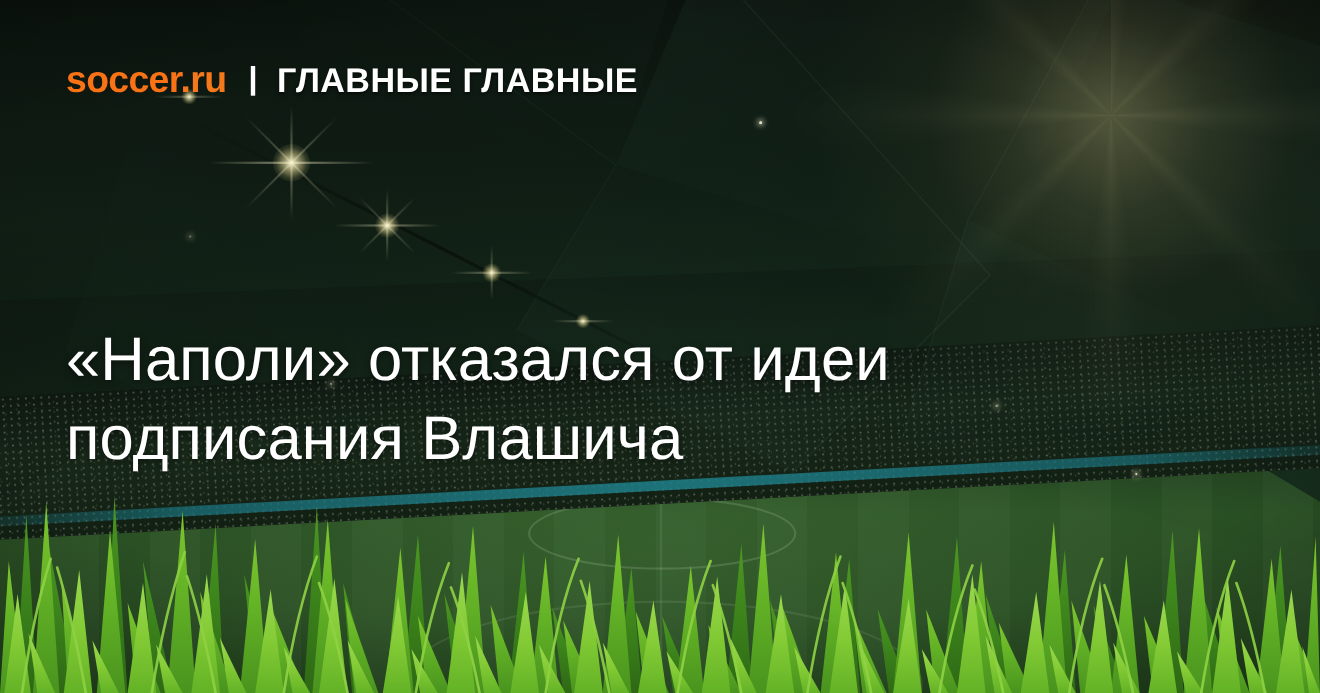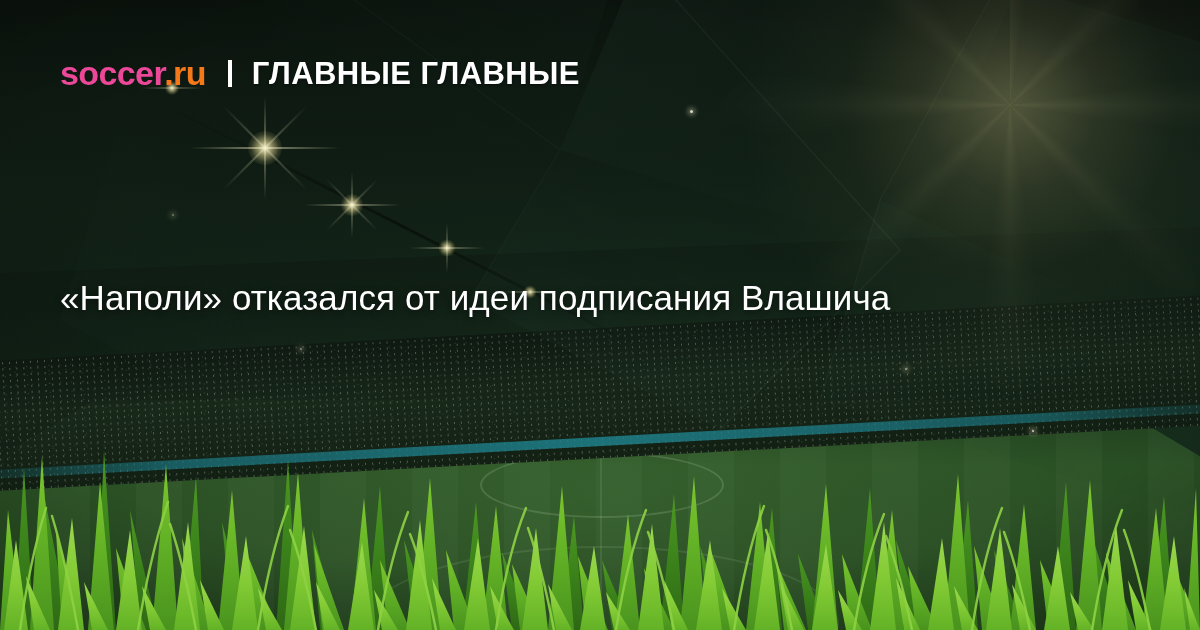--- a/index.html
+++ b/index.html
@@ -240,21 +240,21 @@
     align-items: center;
     height: 42px;
   }
   .logo {
     font-size: 34px;
     font-weight: 700;
     letter-spacing: -0.6px;
     line-height: 1;
     white-space: nowrap;
   }
-  .logo .l-soccer { color: #ec4899; margin-top: 40px; }
+  .logo .l-soccer { color: #f97316; margin-top: 40px; }
   .logo .l-ru { color: #f5781a; }
 
   .sep {
     width: 4px;
     height: 27px;
     background: #ffffff;
     margin: 0 20px 0 22px;
     flex: 0 0 auto;
   }
 
@@ -266,21 +266,21 @@
     line-height: 1;
     white-space: nowrap;
     text-shadow: 0 1px 3px rgba(0,0,0,0.55);
   }
 
   .headline {
     position: absolute;
     left: 60px;
     top: 252px;
     width: 900px;
-    font-size: 35px;
+    font-size: 56px;
     font-weight: 400;
     line-height: 1.29;
     color: #ffffff;
     letter-spacing: 0.1px;
     text-shadow: 0 2px 7px rgba(0,0,0,0.50);
   }
 </style>
 </head>
 <body>
 

